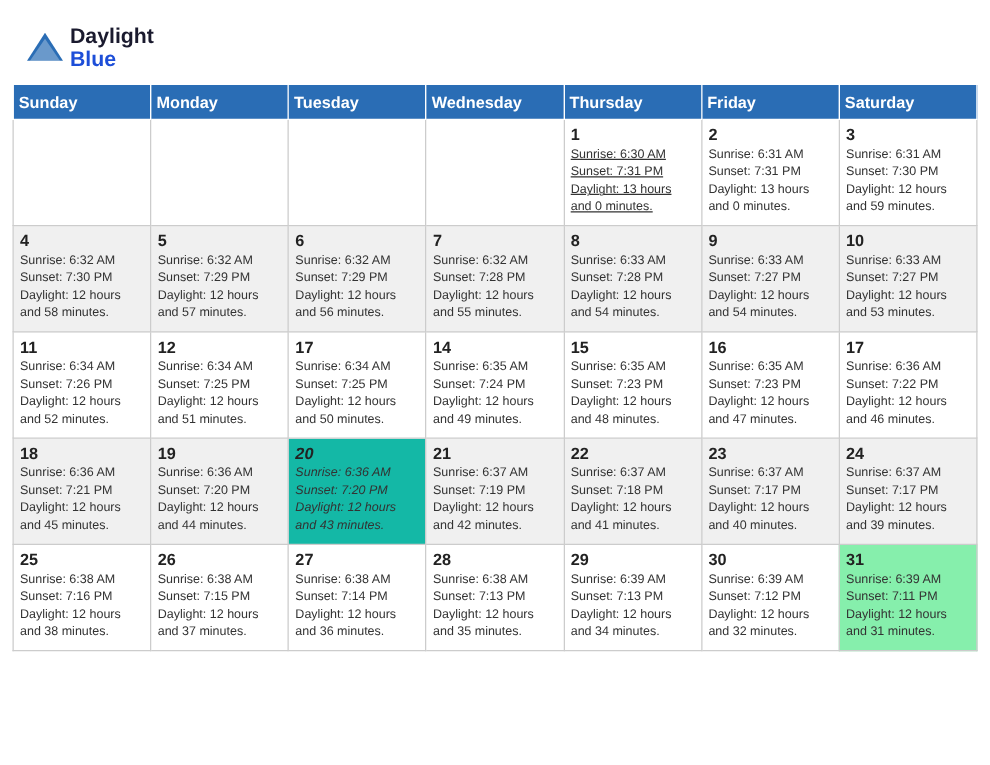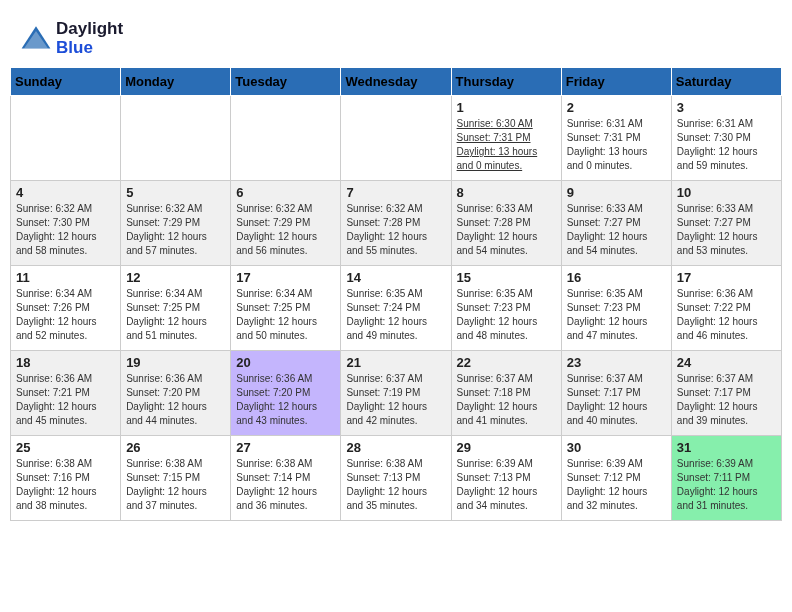--- a/index.html
+++ b/index.html
@@ -37,21 +37,21 @@
       font-size: 15px;
       color: #555;
     }
     .calendar-table {
       width: 100%;
       border-collapse: collapse;
       margin-top: 5px;
     }
     .calendar-table th {
       background-color: #2a6db5;
-      color: #000000;
+      color: #ffffff;
       font-size: 13px;
       font-weight: bold;
       padding: 6px 4px;
       text-align: left;
       border: 1px solid #fff;
     }
     .calendar-table td {
       border: 1px solid #ccc;
       vertical-align: top;
       padding: 4px 5px;
@@ -249,21 +249,21 @@
 Daylight: 12 hours
 and 45 minutes.</div>
         </td>
         <td style="background: rgb(240, 240, 240);">
           <div class="day-number">19</div>
           <div class="day-info" style="white-space: pre-line;">Sunrise: 6:36 AM
 Sunset: 7:20 PM
 Daylight: 12 hours
 and 44 minutes.</div>
         </td>
-        <td style="background: #c4b5fd;">
+        <td style="background: #14b8a6; font-style: italic;">
           <div class="day-number">20</div>
           <div class="day-info" style="white-space: pre-line;">Sunrise: 6:36 AM
 Sunset: 7:20 PM
 Daylight: 12 hours
 and 43 minutes.</div>
         </td>
         <td style="background: rgb(240, 240, 240);">
           <div class="day-number">21</div>
           <div class="day-info" style="white-space: pre-line;">Sunrise: 6:37 AM
 Sunset: 7:19 PM

